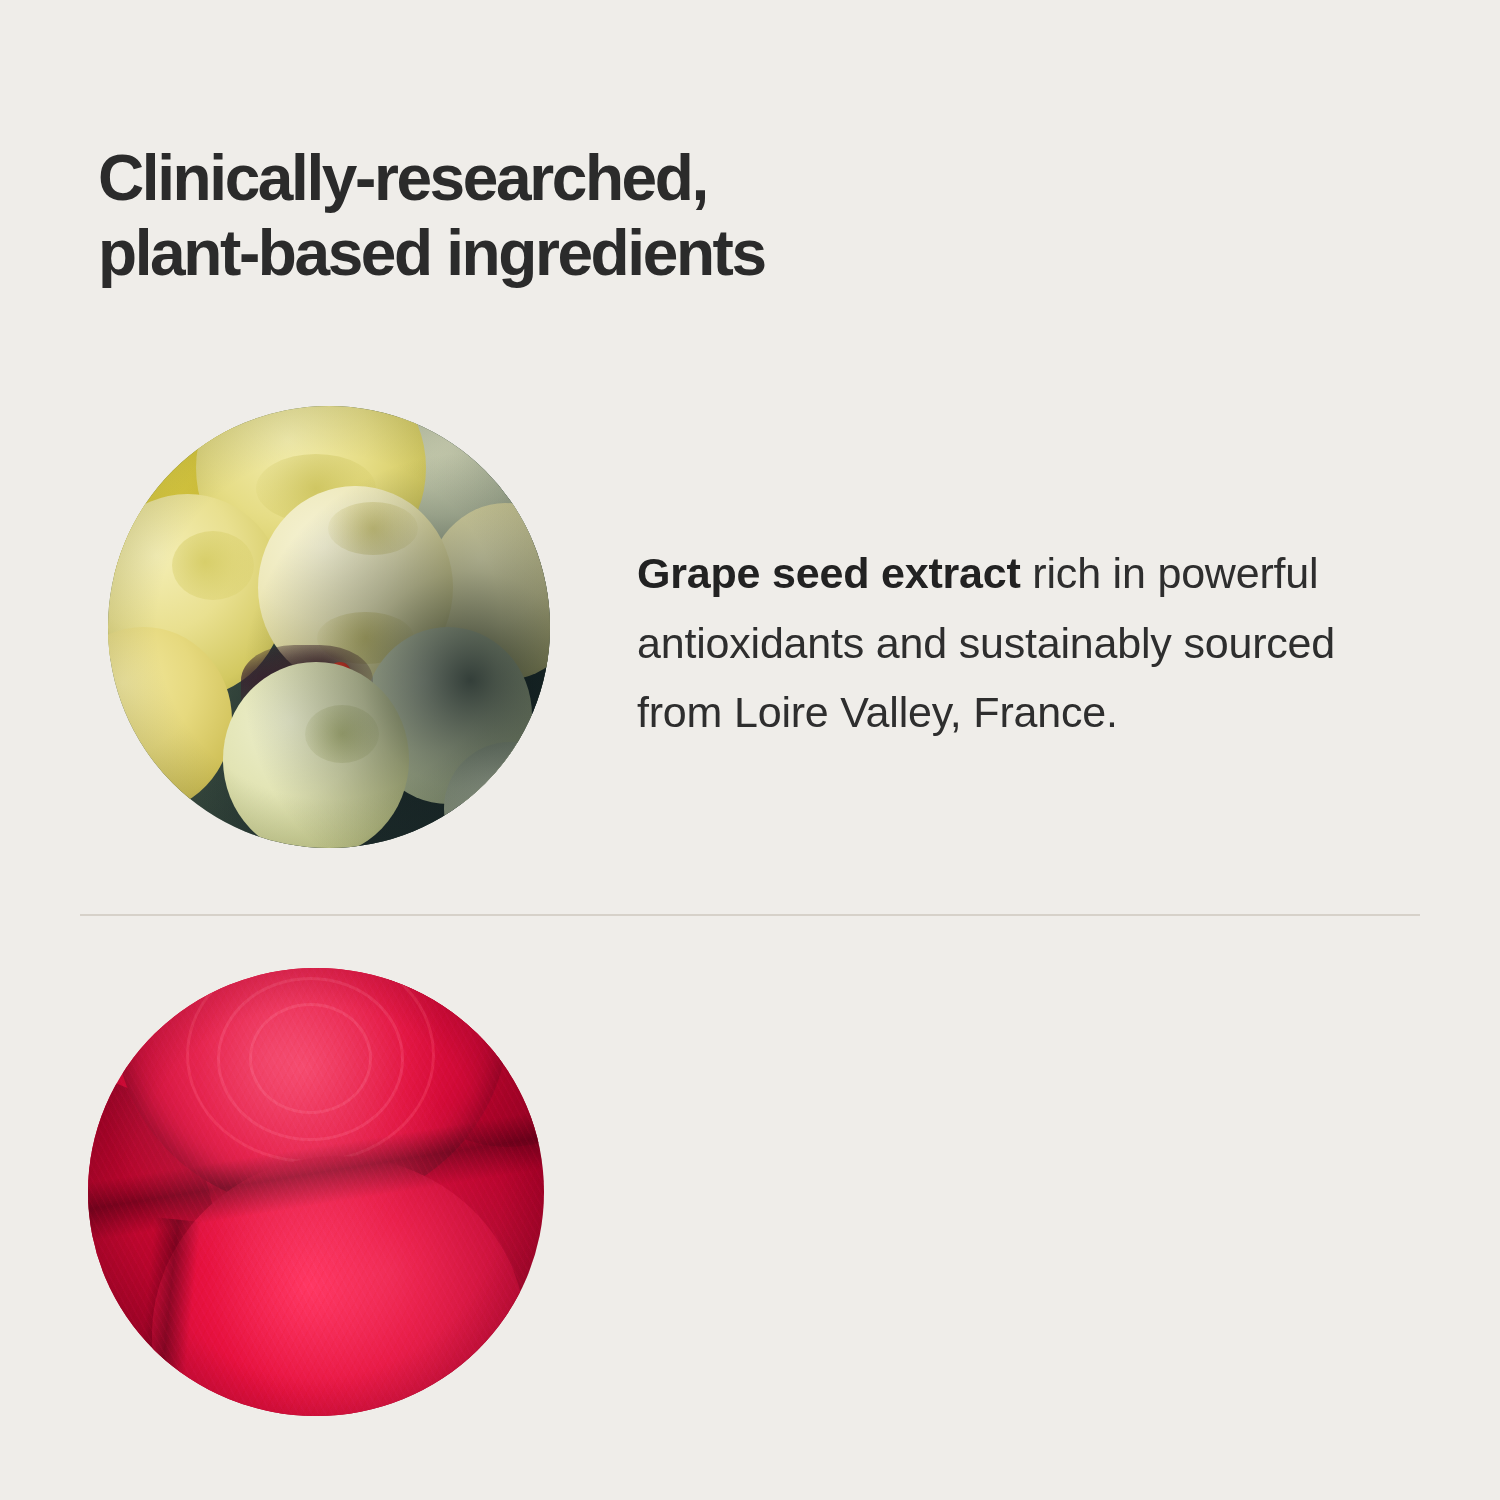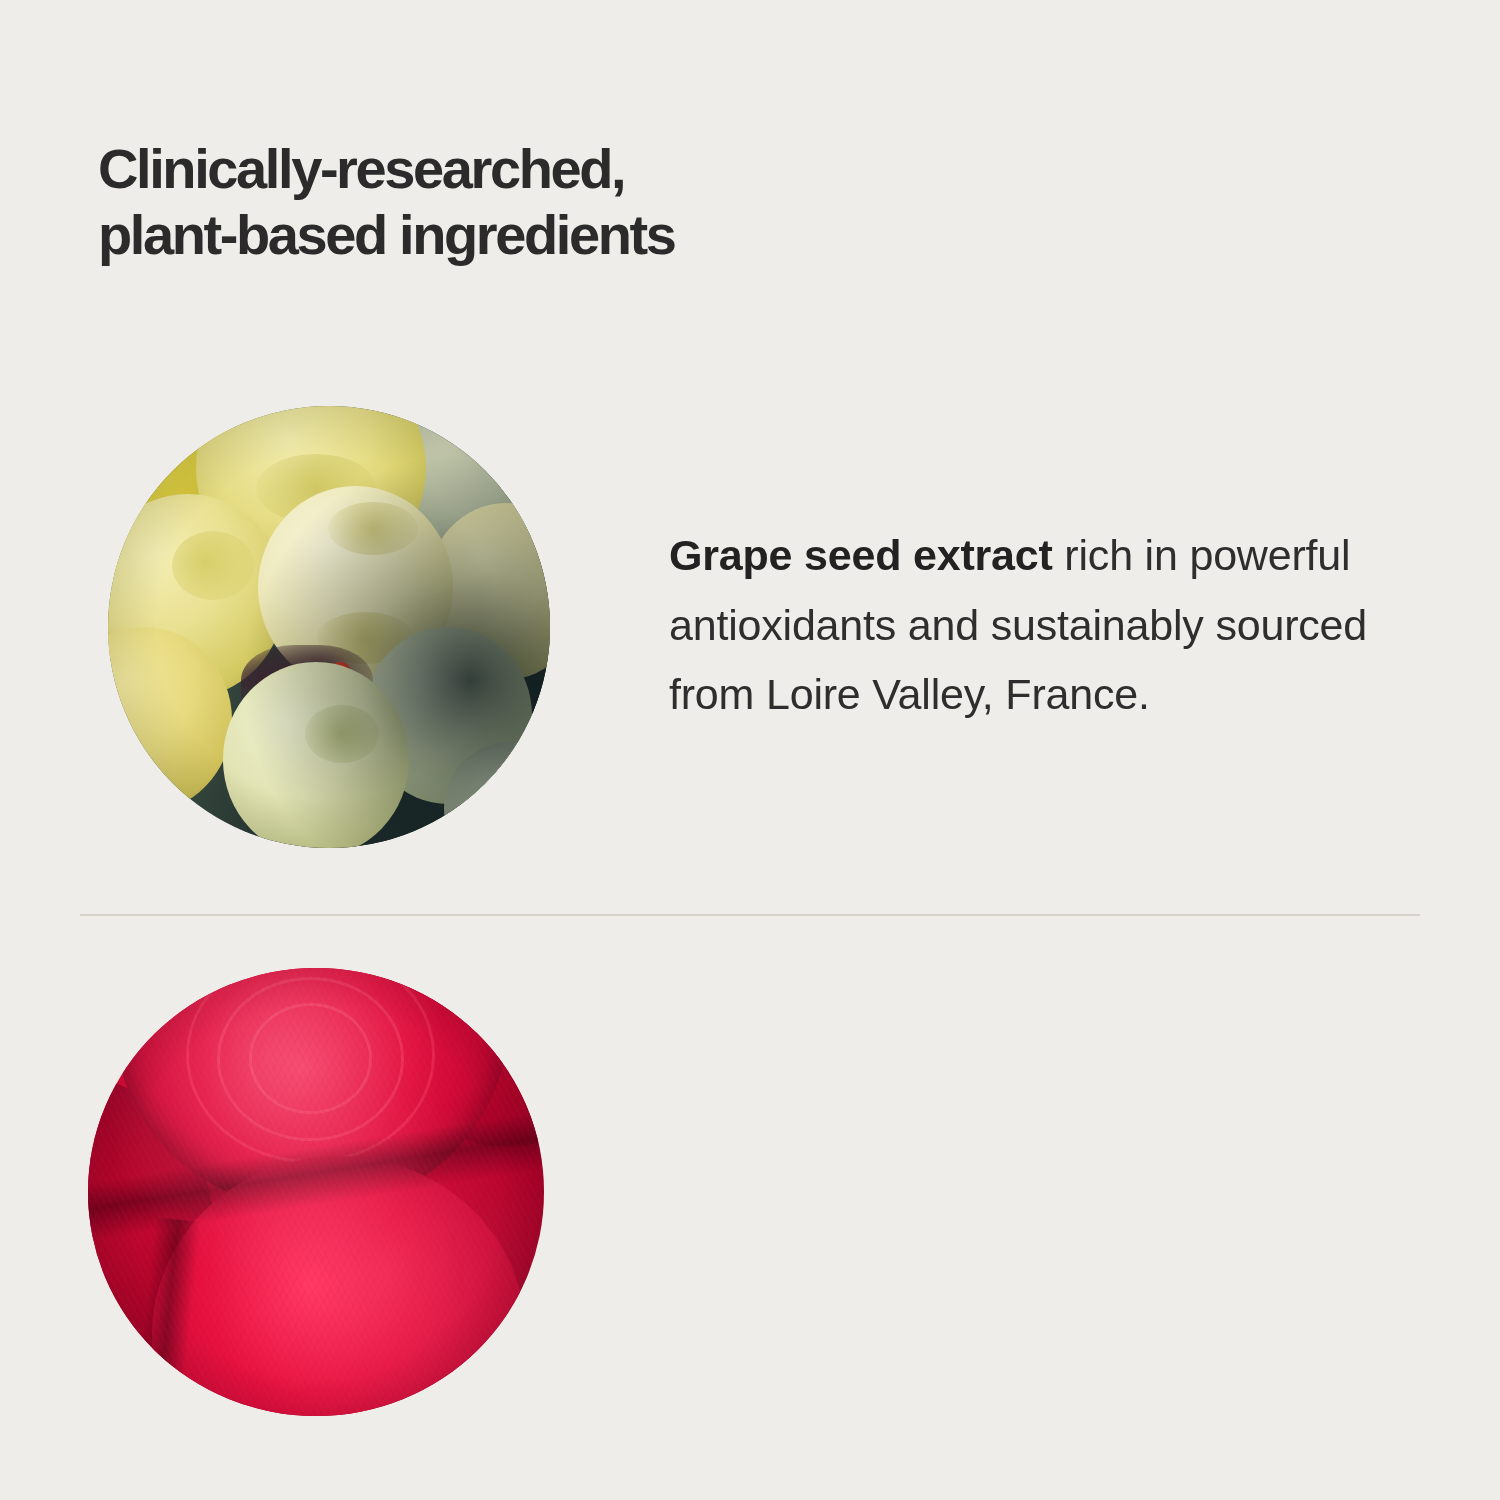--- a/index.html
+++ b/index.html
@@ -21,21 +21,21 @@
     background: #efede9;
   }
 
   
   .heading {
     position: absolute;
     left: 98px;
     top: 98px;
     width: 1330px;
     color: #2b2b2b;
-    font-size: 56px;
+    font-size: 64px;
     line-height: 1.18;
     font-weight: 700;
     letter-spacing: -2.4px;
     white-space: pre-line;
   }
 
   
   .row {
     position: absolute;
     left: 0;
@@ -65,21 +65,21 @@
   .copy {
     position: absolute;
     left: 637px;
     width: 760px;
     color: #2e2e2e;
     font-size: 43px;
     line-height: 1.62;
     font-weight: 400;
     letter-spacing: -0.2px;
   }
-  .copy-grape { top: 72px; margin-left: 32px; }
+  .copy-grape { top: 90px; }
   .copy-beet  { top: 62px; }
   .copy b {
     font-weight: 700;
     color: #222222;
   }
 
   
   .divider {
     position: absolute;
     left: 80px;

